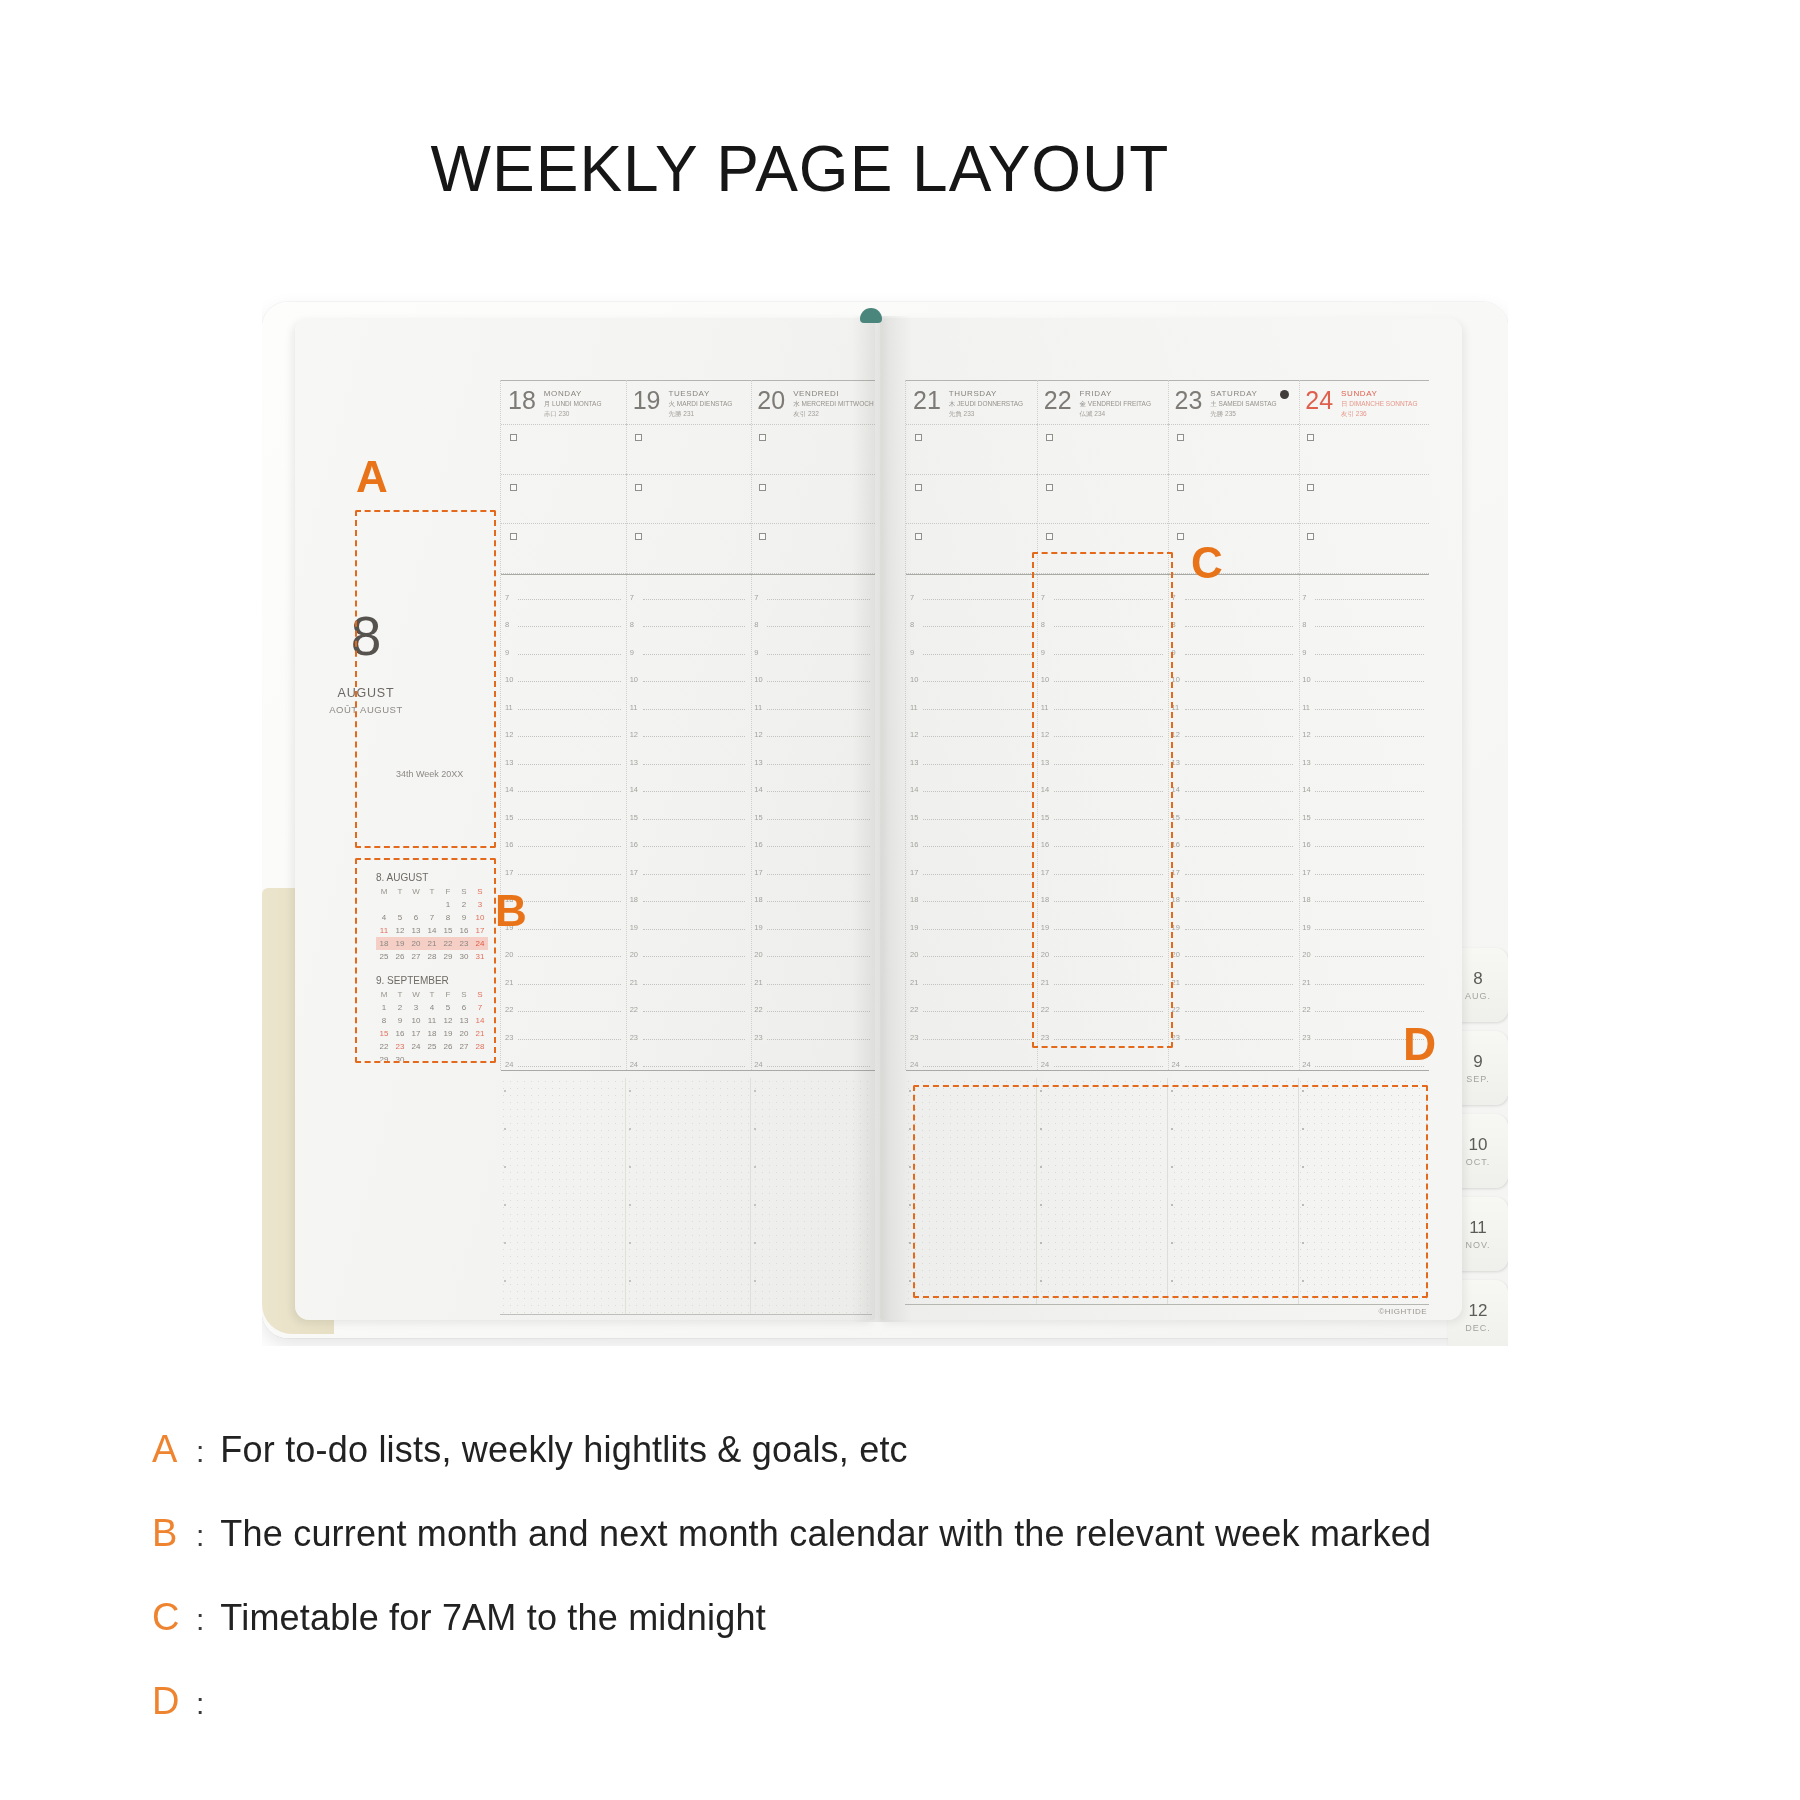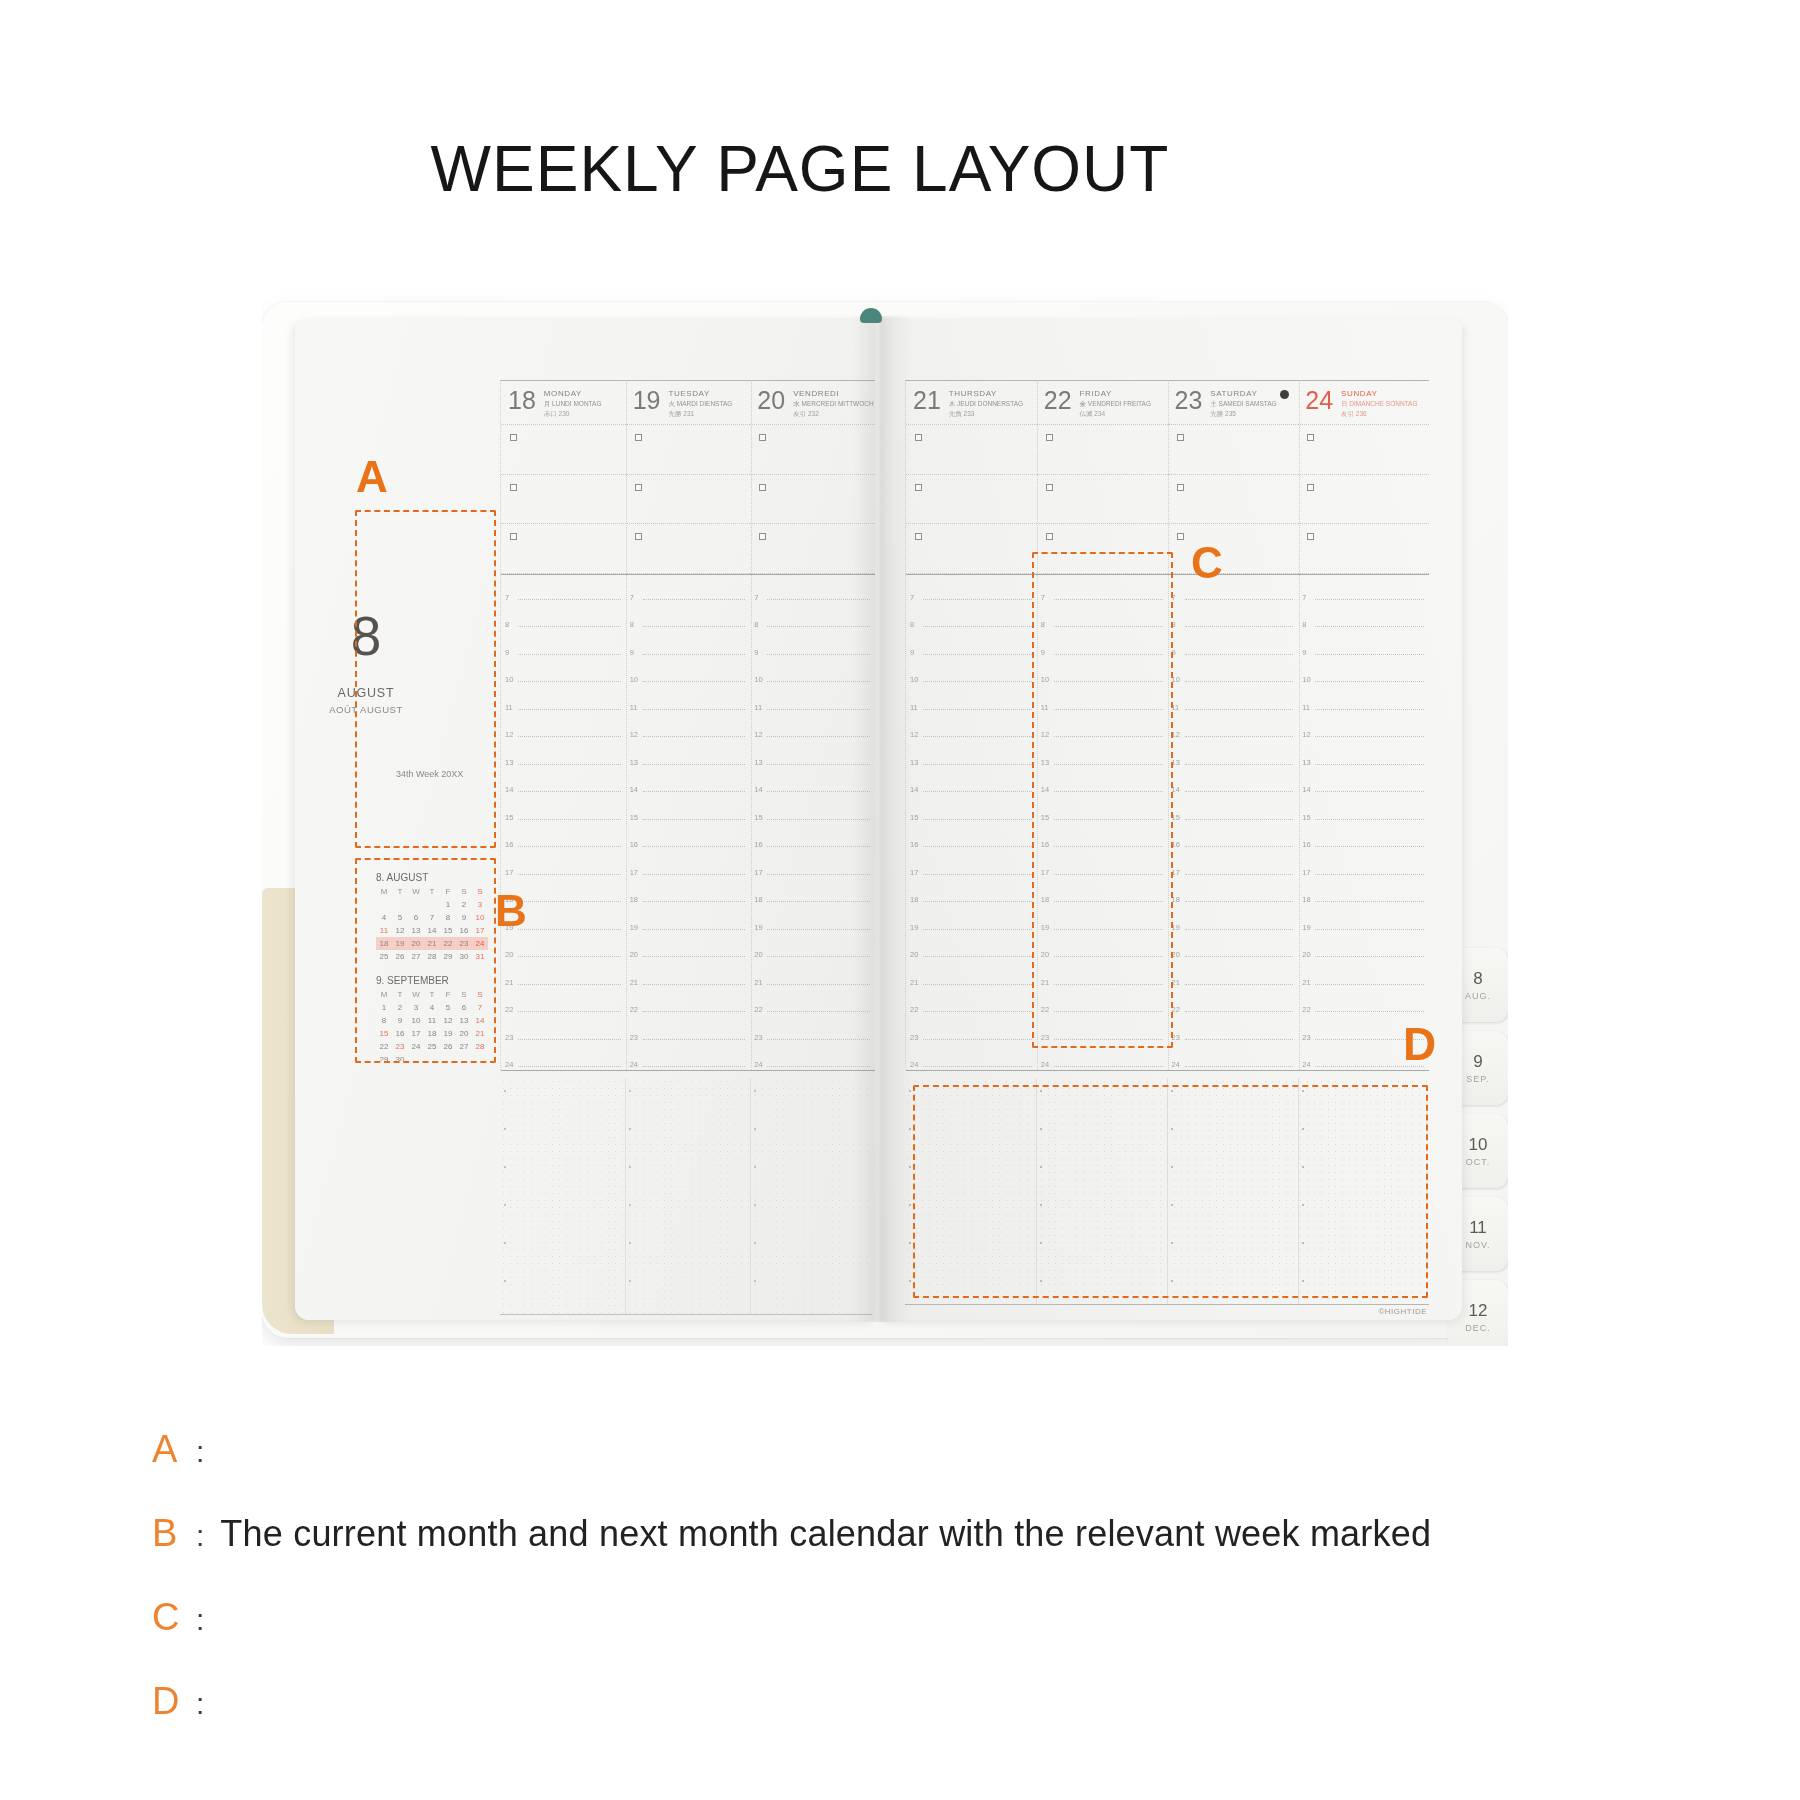--- a/index.html
+++ b/index.html
@@ -1042,29 +1042,31 @@
           <div class="tab-num">12</div>
           <div class="tab-abbr">DEC.</div>
         </div>
       </div>
   </div>
 
   <div class="legend" id="legend">
       <div class="leg-row">
         <span class="leg-letter">A</span>
         <span class="leg-colon">:</span>
+        <span class="leg-text">For to-do lists, weekly hightlits &amp; goals, etc</span>
       </div>
       <div class="leg-row">
         <span class="leg-letter">B</span>
         <span class="leg-colon">:</span>
         <span class="leg-text">The current month and next month calendar with the relevant week marked</span>
       </div>
       <div class="leg-row">
         <span class="leg-letter">C</span>
         <span class="leg-colon">:</span>
+        <span class="leg-text">Timetable for 7AM to the midnight</span>
       </div>
       <div class="leg-row">
         <span class="leg-letter">D</span>
         <span class="leg-colon">:</span>
       </div>
     </div>
 
 </div>
 
 </body></html>

